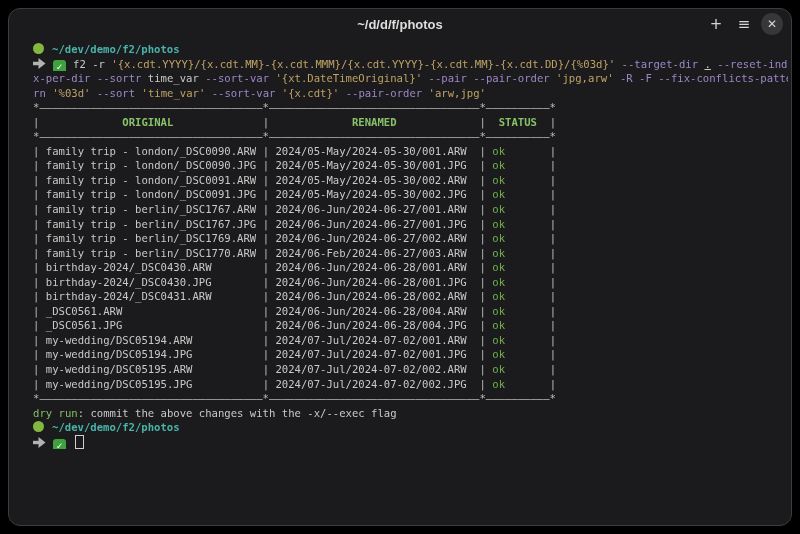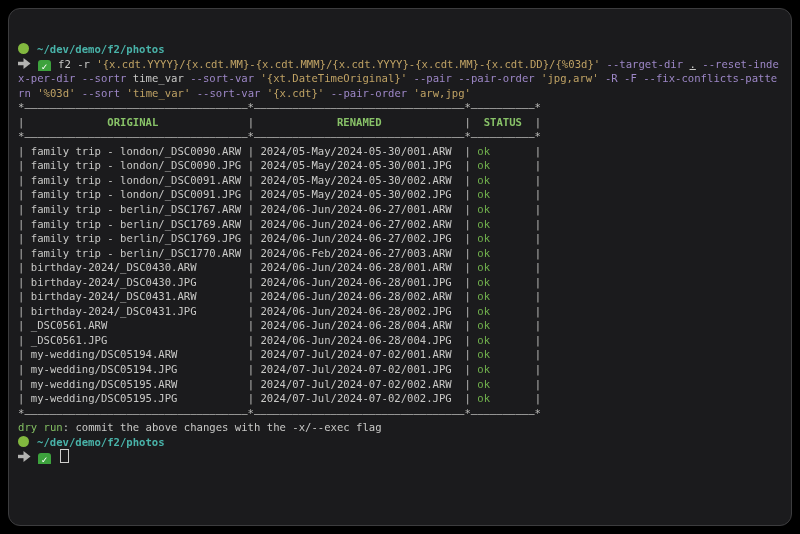--- a/index.html
+++ b/index.html
@@ -16,21 +16,21 @@
     position:absolute;right:8px;top:0;height:30px;display:flex;align-items:center;gap:6px;
   }
   .tbtn{
     width:22px;height:22px;display:flex;align-items:center;justify-content:center;
     color:#d6d6d5;font-size:15px;border-radius:50%;cursor:pointer;
     font-family:"DejaVu Sans",sans-serif;font-weight:normal;
   }
   .tbtn.close{background:#373739;font-size:12px;}
   #terminal{
     position:absolute;left:0;right:0;top:30px;bottom:0;
-    padding:3px 3px 0 9px;
+    padding:3px 3px 0 24px;
     font-family:"DejaVu Sans Mono",monospace;font-size:10.6px;line-height:14.55px;
     color:#c9c9c7;
   }
   .line{white-space:pre;height:14.55px;overflow:hidden;}
   .teal{color:#49b3a9;font-weight:bold;}
   .grn{color:#83bf62;}
   .ok{color:#70af4d;text-align:right;}
   .hdr{color:#88c268;font-weight:bold;text-align:right;}
   .dim{color:#bcbcba;}
   .p{color:#c9c9c7;}
@@ -50,20 +50,28 @@
   .cursor{
     display:inline-block;width:7px;height:12px;border:1px solid #cfcfcd;
     vertical-align:-2px;margin-left:2px;
   }
 </style>
 </head>
 <body>
 
 <div id="window">
 
+  <div id="titlebar">
+    <span>~/d/d/f/photos</span>
+    <span class="controls">
+      <span class="tbtn">+</span>
+      <span class="tbtn">≡</span>
+      <span class="tbtn close">✕</span>
+    </span>
+  </div>
 
   <div id="terminal">
 
     <div class="line"><span class="circle"></span><span class="teal">~/dev/demo/f2/photos</span></div>
 
     <div class="line"><span class="arrow"><svg width="13" height="11" viewBox="0 0 13 11">
             <path d="M0 3.8 h7 v3.4 h-7 z" fill="#b3b3b1"></path>
             <path d="M5.5 0 L12.5 5.5 L5.5 11 z" fill="#b3b3b1"></path>
           </svg></span><span class="check">✓</span><span id="cmd-0"><span class="p">f2 -r </span><span class="q">'{x.cdt.YYYY}/{x.cdt.MM}-{x.cdt.MMM}/{x.cdt.YYYY}-{x.cdt.MM}-{x.cdt.DD}/{%03d}'</span><span class="p"> </span><span class="f">--target-dir</span><span class="p"> </span><span class="u">.</span><span class="p"> </span><span class="f">--reset-inde</span></span></div>
     <div class="line"><span id="cmd-1"><span class="f">x-per-dir</span><span class="p"> </span><span class="f">--sortr</span><span class="p"> time_var </span><span class="f">--sort-var</span><span class="p"> </span><span class="q">'{xt.DateTimeOriginal}'</span><span class="p"> </span><span class="f">--pair</span><span class="p"> </span><span class="f">--pair-order</span><span class="p"> </span><span class="q">'jpg,arw'</span><span class="p"> </span><span class="f">-R</span><span class="p"> </span><span class="f">-F</span><span class="p"> </span><span class="f">--fix-conflicts-patte</span></span></div>
@@ -71,27 +79,26 @@
 
     <div id="rename-table">
         <div class="line"><span class="dim">*———————————————————————————————————*—————————————————————————————————*——————————*</span></div>
         <div class="line"><span class="dim">|</span><span class="hdr">             ORIGINAL              </span><span class="dim">|</span><span class="hdr">             RENAMED             </span><span class="dim">|</span><span class="hdr">  STATUS  </span><span class="dim">|</span></div>
         <div class="line"><span class="dim">*———————————————————————————————————*—————————————————————————————————*——————————*</span></div>
         <div class="line"><span class="dim">|</span><span class="p"> family trip - london/_DSC0090.ARW </span><span class="dim">|</span><span class="p"> 2024/05-May/2024-05-30/001.ARW  </span><span class="dim">|</span><span class="ok"> ok       </span><span class="dim">|</span></div>
         <div class="line"><span class="dim">|</span><span class="p"> family trip - london/_DSC0090.JPG </span><span class="dim">|</span><span class="p"> 2024/05-May/2024-05-30/001.JPG  </span><span class="dim">|</span><span class="ok"> ok       </span><span class="dim">|</span></div>
         <div class="line"><span class="dim">|</span><span class="p"> family trip - london/_DSC0091.ARW </span><span class="dim">|</span><span class="p"> 2024/05-May/2024-05-30/002.ARW  </span><span class="dim">|</span><span class="ok"> ok       </span><span class="dim">|</span></div>
         <div class="line"><span class="dim">|</span><span class="p"> family trip - london/_DSC0091.JPG </span><span class="dim">|</span><span class="p"> 2024/05-May/2024-05-30/002.JPG  </span><span class="dim">|</span><span class="ok"> ok       </span><span class="dim">|</span></div>
         <div class="line"><span class="dim">|</span><span class="p"> family trip - berlin/_DSC1767.ARW </span><span class="dim">|</span><span class="p"> 2024/06-Jun/2024-06-27/001.ARW  </span><span class="dim">|</span><span class="ok"> ok       </span><span class="dim">|</span></div>
+        <div class="line"><span class="dim">|</span><span class="p"> family trip - berlin/_DSC1767.JPG </span><span class="dim">|</span><span class="p"> 2024/06-Jun/2024-06-27/001.JPG  </span><span class="dim">|</span><span class="ok"> ok       </span><span class="dim">|</span></div>
         <div class="line"><span class="dim">|</span><span class="p"> family trip - berlin/_DSC1769.ARW </span><span class="dim">|</span><span class="p"> 2024/06-Jun/2024-06-27/002.ARW  </span><span class="dim">|</span><span class="ok"> ok       </span><span class="dim">|</span></div>
-        <div class="line"><span class="dim">|</span><span class="p"> family trip - berlin/_DSC1769.JPG </span><span class="dim">|</span><span class="p"> 2024/06-Jun/2024-06-27/002.JPG  </span><span class="dim">|</span><span class="ok"> ok       </span><span class="dim">|</span></div>
         <div class="line"><span class="dim">|</span><span class="p"> family trip - berlin/_DSC1770.ARW </span><span class="dim">|</span><span class="p"> 2024/06-Feb/2024-06-27/003.ARW  </span><span class="dim">|</span><span class="ok"> ok       </span><span class="dim">|</span></div>
         <div class="line"><span class="dim">|</span><span class="p"> birthday-2024/_DSC0430.ARW        </span><span class="dim">|</span><span class="p"> 2024/06-Jun/2024-06-28/001.ARW  </span><span class="dim">|</span><span class="ok"> ok       </span><span class="dim">|</span></div>
         <div class="line"><span class="dim">|</span><span class="p"> birthday-2024/_DSC0430.JPG        </span><span class="dim">|</span><span class="p"> 2024/06-Jun/2024-06-28/001.JPG  </span><span class="dim">|</span><span class="ok"> ok       </span><span class="dim">|</span></div>
         <div class="line"><span class="dim">|</span><span class="p"> birthday-2024/_DSC0431.ARW        </span><span class="dim">|</span><span class="p"> 2024/06-Jun/2024-06-28/002.ARW  </span><span class="dim">|</span><span class="ok"> ok       </span><span class="dim">|</span></div>
-        <div class="line"><span class="dim">|</span><span class="p"> birthday-2024/_DSC0431.JPG        </span><span class="dim">|</span><span class="p"> 2024/06-Jun/2024-06-28/002.JPG  </span><span class="dim">|</span><span class="ok"> ok       </span><span class="dim">|</span></div>
         <div class="line"><span class="dim">|</span><span class="p"> _DSC0561.ARW                      </span><span class="dim">|</span><span class="p"> 2024/06-Jun/2024-06-28/004.ARW  </span><span class="dim">|</span><span class="ok"> ok       </span><span class="dim">|</span></div>
         <div class="line"><span class="dim">|</span><span class="p"> _DSC0561.JPG                      </span><span class="dim">|</span><span class="p"> 2024/06-Jun/2024-06-28/004.JPG  </span><span class="dim">|</span><span class="ok"> ok       </span><span class="dim">|</span></div>
         <div class="line"><span class="dim">|</span><span class="p"> my-wedding/DSC05194.ARW           </span><span class="dim">|</span><span class="p"> 2024/07-Jul/2024-07-02/001.ARW  </span><span class="dim">|</span><span class="ok"> ok       </span><span class="dim">|</span></div>
         <div class="line"><span class="dim">|</span><span class="p"> my-wedding/DSC05194.JPG           </span><span class="dim">|</span><span class="p"> 2024/07-Jul/2024-07-02/001.JPG  </span><span class="dim">|</span><span class="ok"> ok       </span><span class="dim">|</span></div>
         <div class="line"><span class="dim">|</span><span class="p"> my-wedding/DSC05195.ARW           </span><span class="dim">|</span><span class="p"> 2024/07-Jul/2024-07-02/002.ARW  </span><span class="dim">|</span><span class="ok"> ok       </span><span class="dim">|</span></div>
         <div class="line"><span class="dim">|</span><span class="p"> my-wedding/DSC05195.JPG           </span><span class="dim">|</span><span class="p"> 2024/07-Jul/2024-07-02/002.JPG  </span><span class="dim">|</span><span class="ok"> ok       </span><span class="dim">|</span></div>
         <div class="line"><span class="dim">*———————————————————————————————————*—————————————————————————————————*——————————*</span></div>
       </div>
 
     <div class="line"><span class="grn">dry run</span><span>: commit the above changes with the -x/--exec flag</span></div>

